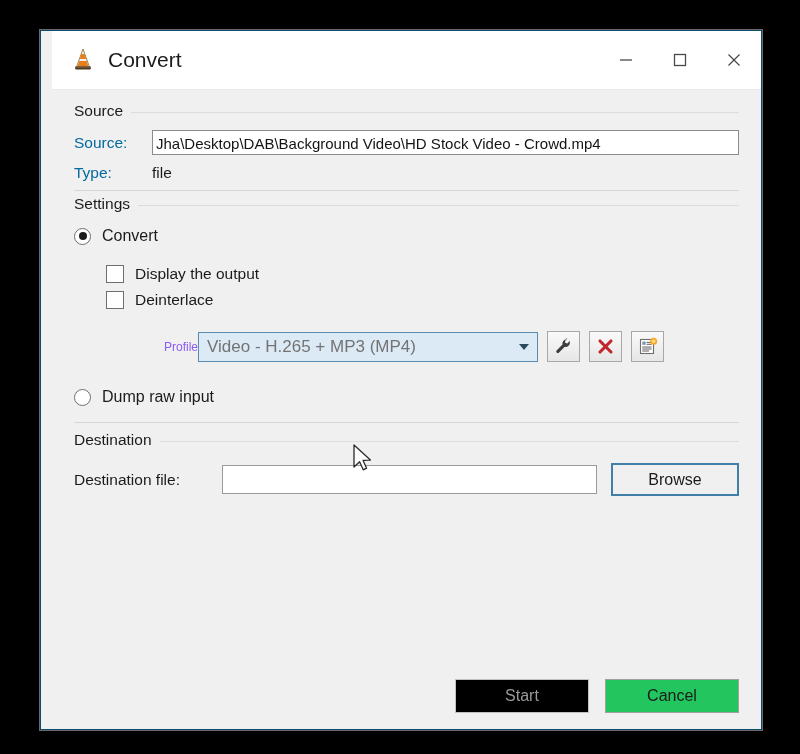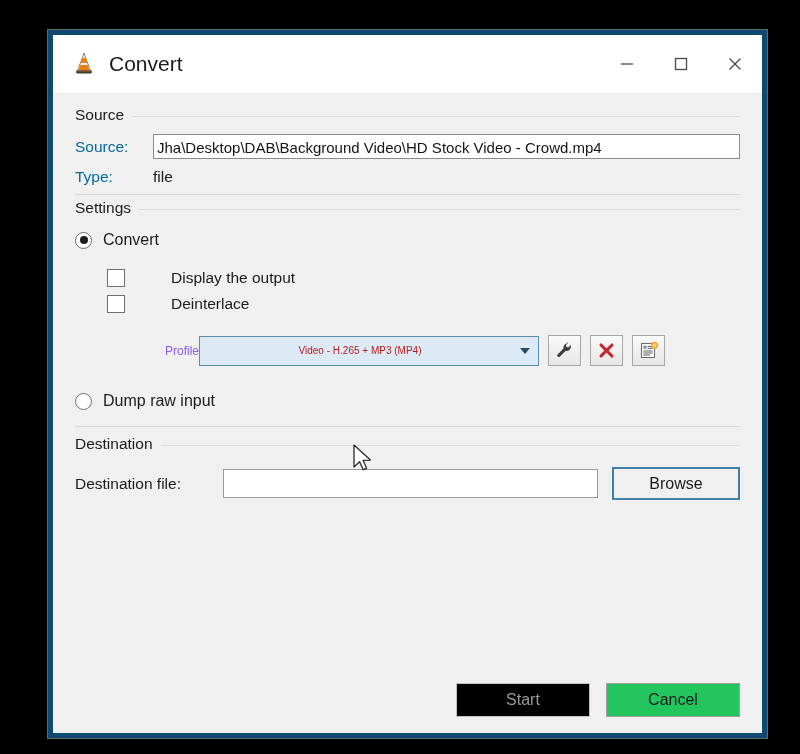--- a/index.html
+++ b/index.html
@@ -17,29 +17,30 @@
 
   
   .screen {
     position: relative;
     width: 800px;
     height: 754px;
     background: #000000;
   }
   .window {
     position: absolute;
-    left: 48px;
+    left: 40px;
     top: 30px;
     width: 709px;
     height: 698px;
     background: #f0f0f0;
-    border: 5px solid #0c4a6e;
+    border: 1px solid #0c4a6e;
     box-shadow: 0 0 0 1px #6a6a6a;
     display: flex;
     flex-direction: column;
+    padding-left: 11px;
   }
 
   
   .titlebar {
     height: 58px;
     background: #ffffff;
     display: flex;
     align-items: center;
     flex: 0 0 auto;
     border-bottom: 1px solid #eaeaea;
@@ -160,21 +161,20 @@
     width: 8px; height: 8px;
     border-radius: 50%;
     background: #1b1b1b;
   }
   .radio-label { font-size: 16px; color: #1b1b1b; }
 
   .check-row {
     display: flex;
     align-items: center;
     margin-left: 32px;
-    gap: 35px;
   }
   .check-row + .check-row { margin-top: 8px; }
   .checkbox {
     width: 18px; height: 18px;
     border: 1px solid #6e6e6e;
     background: #ffffff;
     box-sizing: border-box;
     flex: 0 0 auto;
     margin-right: 11px;
   }
@@ -198,27 +198,26 @@
     width: 340px;
     height: 30px;
     background: #dceaf6;
     border: 1px solid #5a8cb0;
     box-sizing: border-box;
     display: flex;
     align-items: center;
     flex: 0 0 auto;
   }
   .combo-text {
-    font-size: 10px;
-    color: #b91c1c;
+    font-size: 17px;
+    color: #737373;
     padding-left: 8px;
     white-space: nowrap;
     overflow: hidden;
     flex: 1 1 auto;
-    text-align: center;
   }
   .combo-arrow {
     width: 26px;
     display: flex;
     align-items: center;
     justify-content: center;
     flex: 0 0 auto;
   }
   .combo-arrow::after {
     content: "";

